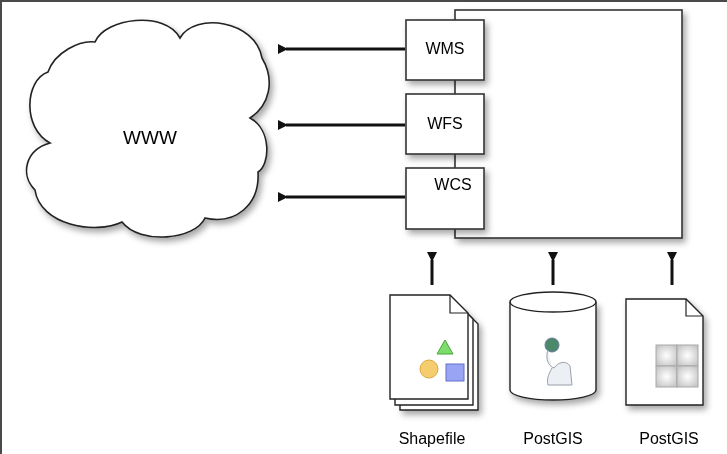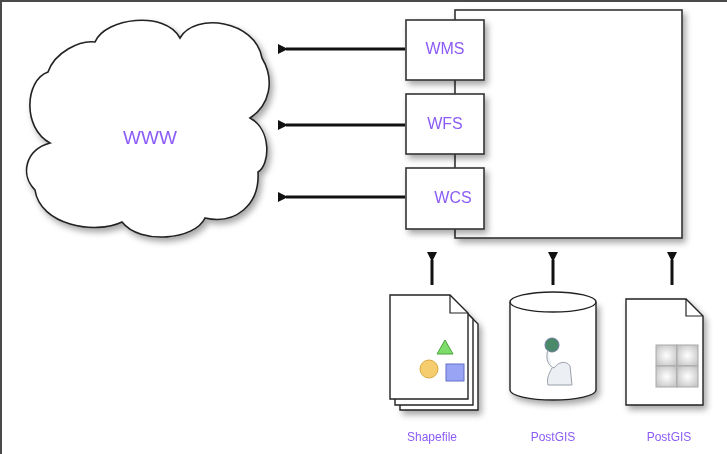--- a/index.html
+++ b/index.html
@@ -1,21 +1,21 @@
 <!DOCTYPE html>
 <html><head>
   <meta charset="utf-8">
   <style>
     html, body { margin: 0; padding: 0; background: #ffffff; }
     body { width: 727px; height: 454px; overflow: hidden; position: relative; font-family: "Liberation Sans", sans-serif; }
     #frame { position: absolute; left: 0; top: 0; width: 727px; height: 454px; box-sizing: border-box; border-top: 2px solid #4a4a4a; border-left: 2px solid #4a4a4a; }
     svg { position: absolute; left: 0; top: 0; }
-    .lbl { position: absolute; color: #8b5cf6; font-size: 17px; text-align: center; }
+    .lbl { position: absolute; color: #000000; font-size: 17px; text-align: center; }
     .svc { font-size: 16px; }
-    .bottom-lbl { font-size: 12px; top: 430px; }
+    .bottom-lbl { font-size: 16px; top: 430px; }
   </style>
 </head>
 <body>
 
 <div id="frame"></div>
 
 <svg width="727" height="454" viewBox="0 0 727 454">
   <defs>
     <filter id="shadow" x="-20%" y="-20%" width="150%" height="150%">
       <feDropShadow dx="3" dy="4" stdDeviation="3" flood-color="#000" flood-opacity="0.35"></feDropShadow>
@@ -90,17 +90,17 @@
       <stop offset="0%" stop-color="#ffffff"></stop>
       <stop offset="100%" stop-color="#c6c6c6"></stop>
     </radialGradient>
   </defs>
 </svg>
 
 <div class="lbl" style="left:100px; top:127px; width:100px; font-size:19px;">WWW</div>
 
 <div class="lbl svc" style="left:406px; top:40px; width:78px;">WMS</div>
 <div class="lbl svc" style="left:406px; top:115px; width:78px;text-align:center;">WFS</div>
-<div class="lbl svc" style="left:406px; top:189px; width:94px;">WCS</div>
+<div class="lbl svc" style="left:406px; top:176px; width:94px;">WCS</div>
 
 <div class="lbl bottom-lbl" style="left:382px; width:100px;">Shapefile</div>
 <div class="lbl bottom-lbl" style="left:503px; width:100px;">PostGIS</div>
 <div class="lbl bottom-lbl" style="left:619px; width:100px;">PostGIS</div>
 
 </body></html>

